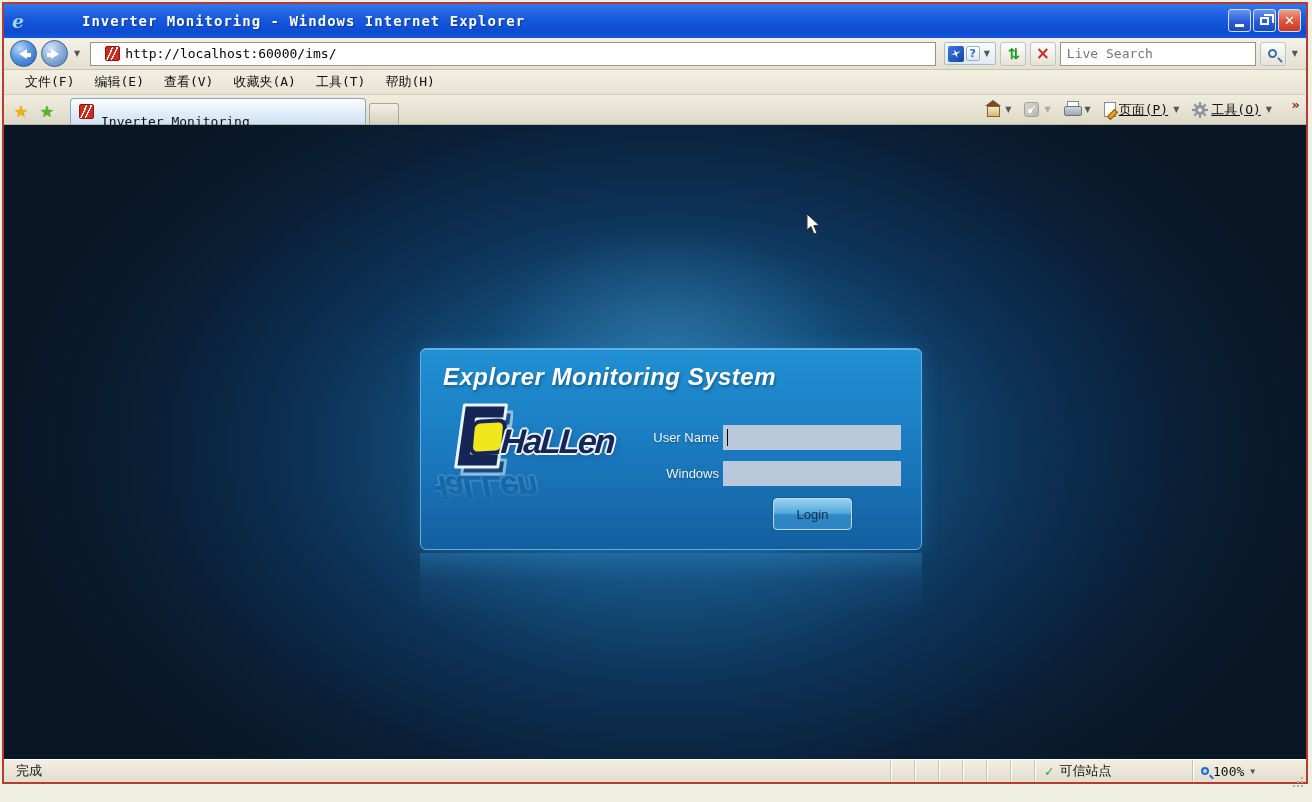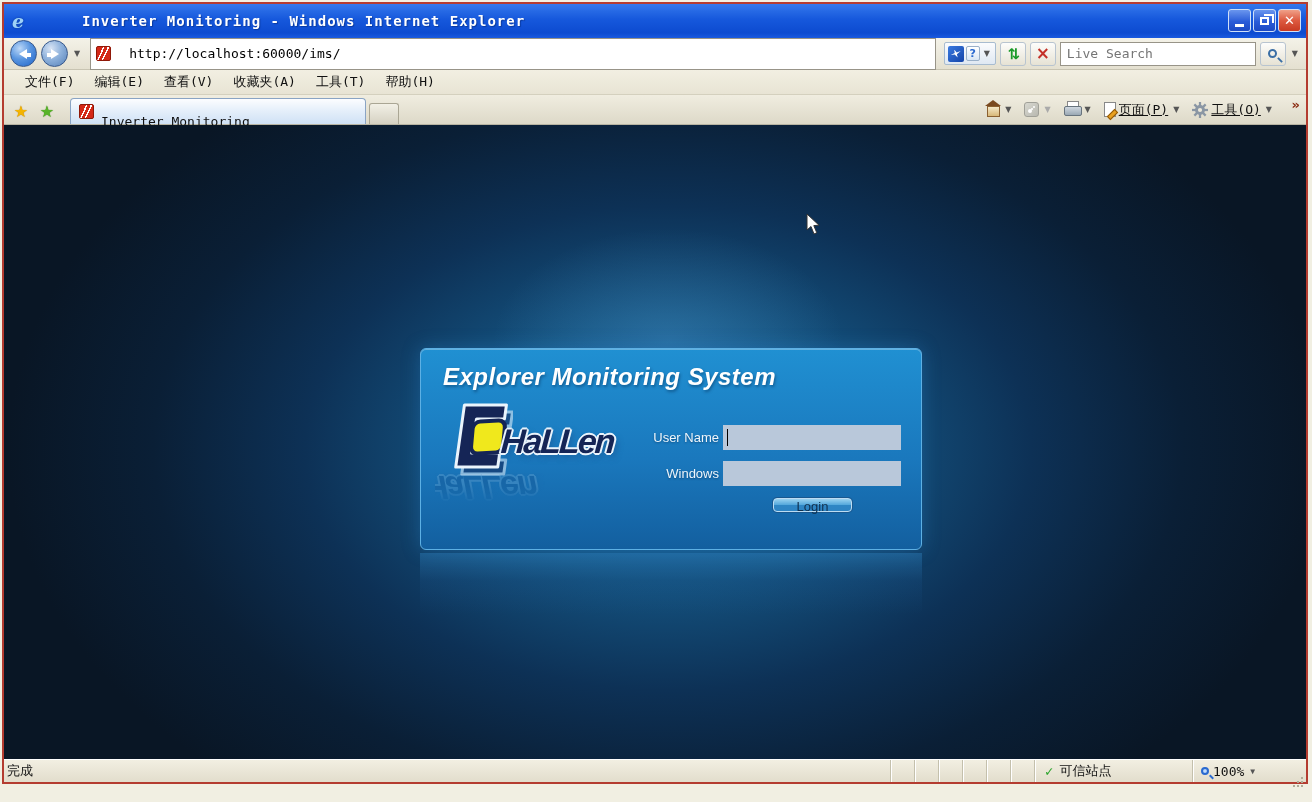--- a/index.html
+++ b/index.html
@@ -43,22 +43,22 @@
   .nav-circle { width:27px; height:27px; border-radius:50%;
     border:1px solid #3a5a8c; position:relative;
     background:radial-gradient(circle at 35% 30%,#bcd8f8 0%,#5a96e0 45%,#1c62c8 100%);
     display:flex; align-items:center; justify-content:center; }
   .nav-circle.dim { background:radial-gradient(circle at 35% 30%,#d8e4f4 0%,#8fb2dc 45%,#5580b8 100%); }
   .arr-l { width:0; height:0; border:5px solid transparent; border-right:8px solid #fff; margin-left:-6px; }
   .arr-l::after { content:''; position:absolute; left:14px; top:12px; width:6px; height:4px; background:#fff; }
   .arr-r { width:0; height:0; border:5px solid transparent; border-left:8px solid #fff; margin-right:-6px; }
   .arr-r::after { content:''; position:absolute; right:14px; top:12px; width:6px; height:4px; background:#fff; }
   .dd { font-size:8px; color:#555; padding:0 2px; }
-  .addr { flex:1; height:32px; background:#fff; border:1px solid #989488;
-    display:flex; align-items:center; padding:0 5px; gap:18px; margin:0 4px; }
+  .addr { flex:1; height:24px; background:#fff; border:1px solid #989488;
+    display:flex; align-items:center; padding:0 14px; gap:5px; margin:0 4px; }
   .favicon { width:15px; height:15px; flex:0 0 15px; border-radius:2px;
     background:linear-gradient(115deg,#d42818 32%,#fff 32%,#fff 40%,#d42818 40%,#d42818 56%,#fff 56%,#fff 64%,#d42818 64%);
     background-color:#d42818; border:1px solid #901808; }
   .url { font:13px "DejaVu Sans Mono", monospace; color:#000; border:none; outline:none;
     flex:1; background:transparent; }
   .tool-grp { height:23px; border:1px solid #a8bcd0; border-radius:2px; background:linear-gradient(#fbfcfe,#dfe8f2);
     display:flex; align-items:center; padding:0 3px; gap:2px; }
   .bird { width:16px; height:16px; border-radius:2px; background:linear-gradient(135deg,#3a7ae0,#1444a8); position:relative; }
   .bird::after { content:''; position:absolute; left:3px; top:4px; width:10px; height:8px; background:#fff;
     clip-path:polygon(0% 70%, 40% 45%, 35% 0%, 60% 38%, 100% 20%, 62% 58%, 70% 100%, 40% 62%); }
@@ -137,34 +137,34 @@
       -1px -1px 0 #eaf4fc, 1px 1px 0 #eaf4fc, 1px -1px 0 #eaf4fc, -1px 1px 0 #eaf4fc, 3px 4px 6px rgba(30,90,150,.8); }
   .logo-mirror { transform:scaleY(-1); opacity:.14; margin-top:-8px; height:34px; overflow:hidden;
     -webkit-mask-image:linear-gradient(0deg,#000 30%,transparent 90%); }
 
   
   .fld-label { position:absolute; font:13px "Liberation Sans","DejaVu Sans",sans-serif; color:#eef6fc;
     text-shadow:0 1px 2px rgba(0,40,80,.5); width:150px; text-align:right; }
   .inp { position:absolute; width:178px; height:25px; border:none; outline:none;
     background:#b9c8da; font:13px "Liberation Sans",sans-serif; color:#102030; padding:0 4px; }
   .caret { position:absolute; left:306px; top:80px; width:1px; height:17px; background:#000; }
-  .login-btn { position:absolute; left:352px; top:149px; width:79px; height:14px;
+  .login-btn { position:absolute; left:352px; top:149px; width:79px; height:32px;
     background:linear-gradient(180deg,#9ad2f0 0%,#58aadd 46%,#2f86c4 54%,#2e84c4 100%);
     border:1px solid #bcdcf2; border-radius:4px; box-shadow:0 0 0 1px #19588f;
     font:13px "Liberation Sans","DejaVu Sans",sans-serif; color:#10304e; }
   .panel-reflection { position:absolute; left:416px; top:428px; width:502px; height:62px;
     border-radius:0 0 6px 6px;
     background:linear-gradient(180deg, rgba(45,125,185,.45) 0%, rgba(30,90,150,.18) 45%, rgba(20,60,110,0) 100%); }
 
   .cursor { position:absolute; left:802px; top:88px; }
 
   
   .statusbar { height:23px; flex:0 0 23px; background:linear-gradient(180deg,#f2efe2,#e2ddcc);
     border-top:1px solid #fff; display:flex; align-items:center; font:13px "DejaVu Sans Mono","DejaVu Sans",monospace; }
-  .st-left { flex:1; padding-left:3px; color:#111; }
+  .st-left { flex:1; padding-left:12px; color:#111; }
   .st-cell { width:24px; height:100%; border-left:1px solid #c4c0ac; box-shadow:inset 1px 0 0 #fff; }
   .st-trusted { width:158px; height:100%; border-left:1px solid #c4c0ac; box-shadow:inset 1px 0 0 #fff;
     display:flex; align-items:center; gap:6px; padding-left:10px; color:#111; }
   .check { color:#2ca42c; font-weight:bold; font-size:14px; }
   .st-zoom { width:98px; height:100%; border-left:1px solid #c4c0ac; box-shadow:inset 1px 0 0 #fff;
     display:flex; align-items:center; gap:4px; padding-left:8px; color:#111; }
   .zmag { width:8px; height:8px; border:2px solid #2a6ad0; border-radius:50%; position:relative; background:radial-gradient(#cfe4ff,#9ec6f4); }
   .zmag::after { content:''; position:absolute; left:6px; top:7px; width:5px; height:2px; background:#2a6ad0; transform:rotate(45deg); }
   .grip { width:16px; height:100%; position:relative; }
   .grip::after { content:''; position:absolute; right:3px; bottom:3px; width:2px; height:2px; background:#b0ac98;

